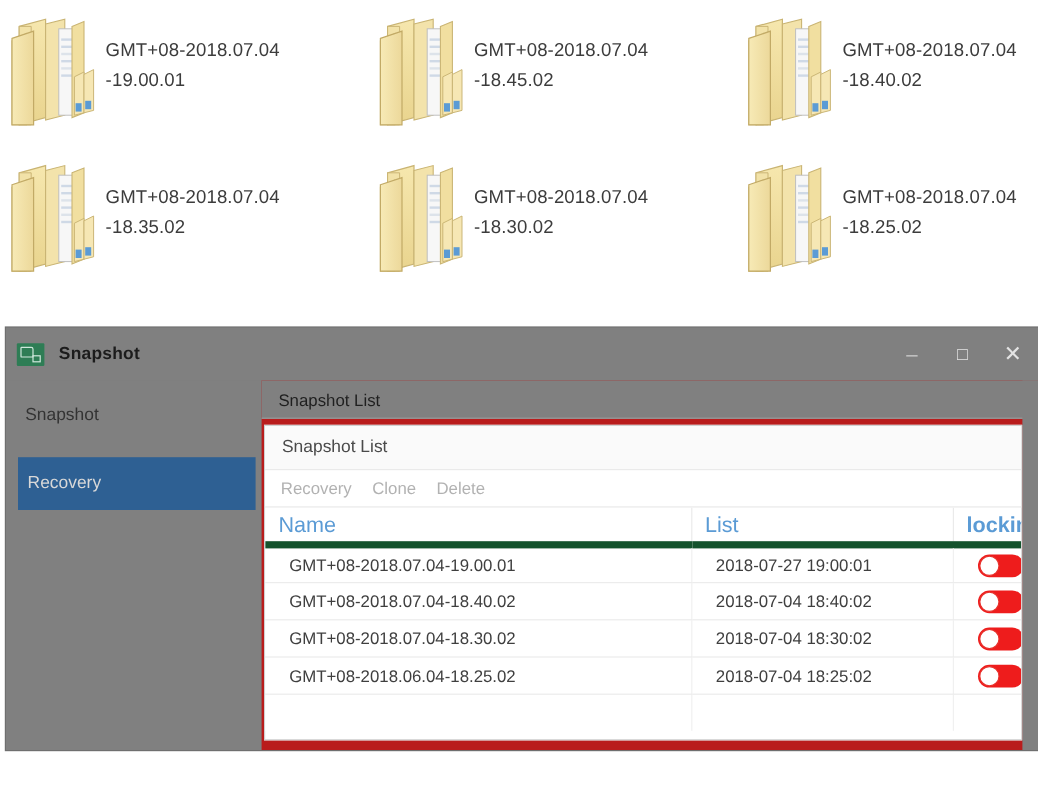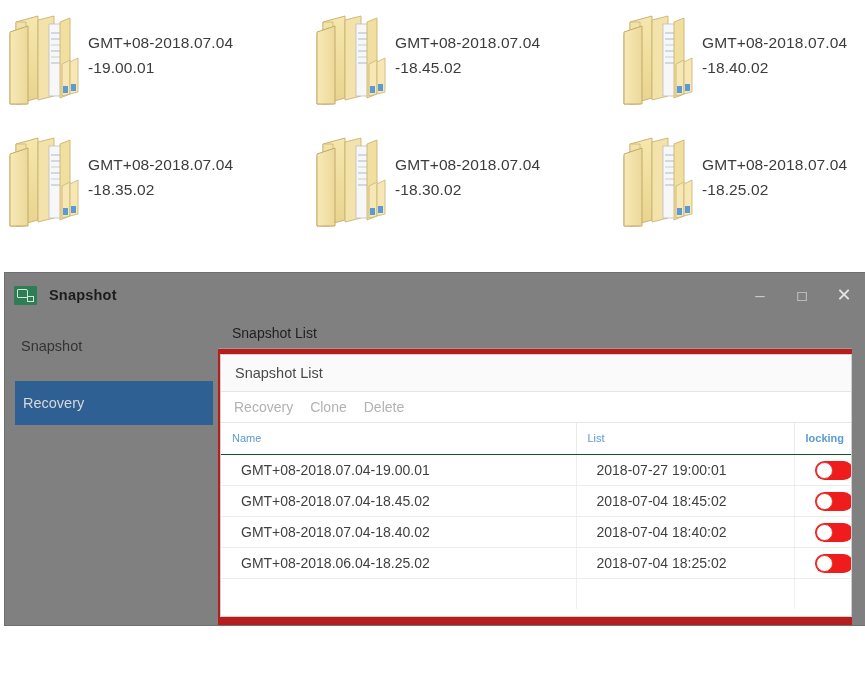--- a/index.html
+++ b/index.html
@@ -231,23 +231,23 @@
     width: 100%;
     border-collapse: collapse;
     table-layout: fixed;
     font-size: 14px;
   }
   table.snap-table th {
     height: 31px;
     text-align: left;
     font-weight: normal;
     color: #5b9bd5;
-    font-size: 11px;
+    font-size: 18px;
     padding-left: 11px;
-    border-bottom: 1px solid #14532d;
+    border-bottom: 6px solid #14532d;
     border-right: 1px solid #eaeaea;
     background: #ffffff;
     box-sizing: border-box;
   }
   table.snap-table th:last-child { border-right: none; font-weight: bold; }
   table.snap-table td {
     height: 31px;
     color: #3f3f3f;
     padding-left: 20px;
     border-bottom: 1px solid #ececec;
@@ -551,27 +551,27 @@
                 <th>locking</th>
               </tr>
             </thead>
             <tbody id="table-body">
                 <tr>
                   <td>GMT+08-2018.07.04-19.00.01</td>
                   <td>2018-07-27 19:00:01</td>
                   <td class="lock-cell"><span class="toggle"><span class="knob"></span></span></td>
                 </tr>
                 <tr>
-                  <td>GMT+08-2018.07.04-18.45.02</td>
-                  <td>2018-07-04 18:45:02</td>
+                  <td>GMT+08-2018.07.04-18.40.02</td>
+                  <td>2018-07-04 18:40:02</td>
                   <td class="lock-cell"><span class="toggle"><span class="knob"></span></span></td>
                 </tr>
                 <tr>
-                  <td>GMT+08-2018.07.04-18.40.02</td>
-                  <td>2018-07-04 18:40:02</td>
+                  <td>GMT+08-2018.07.04-18.30.02</td>
+                  <td>2018-07-04 18:30:02</td>
                   <td class="lock-cell"><span class="toggle"><span class="knob"></span></span></td>
                 </tr>
                 <tr>
                   <td>GMT+08-2018.06.04-18.25.02</td>
                   <td>2018-07-04 18:25:02</td>
                   <td class="lock-cell"><span class="toggle"><span class="knob"></span></span></td>
                 </tr>
                 <tr>
                   <td style="border-bottom: none;">&nbsp;</td>
                   <td style="border-bottom: none;">&nbsp;</td>

